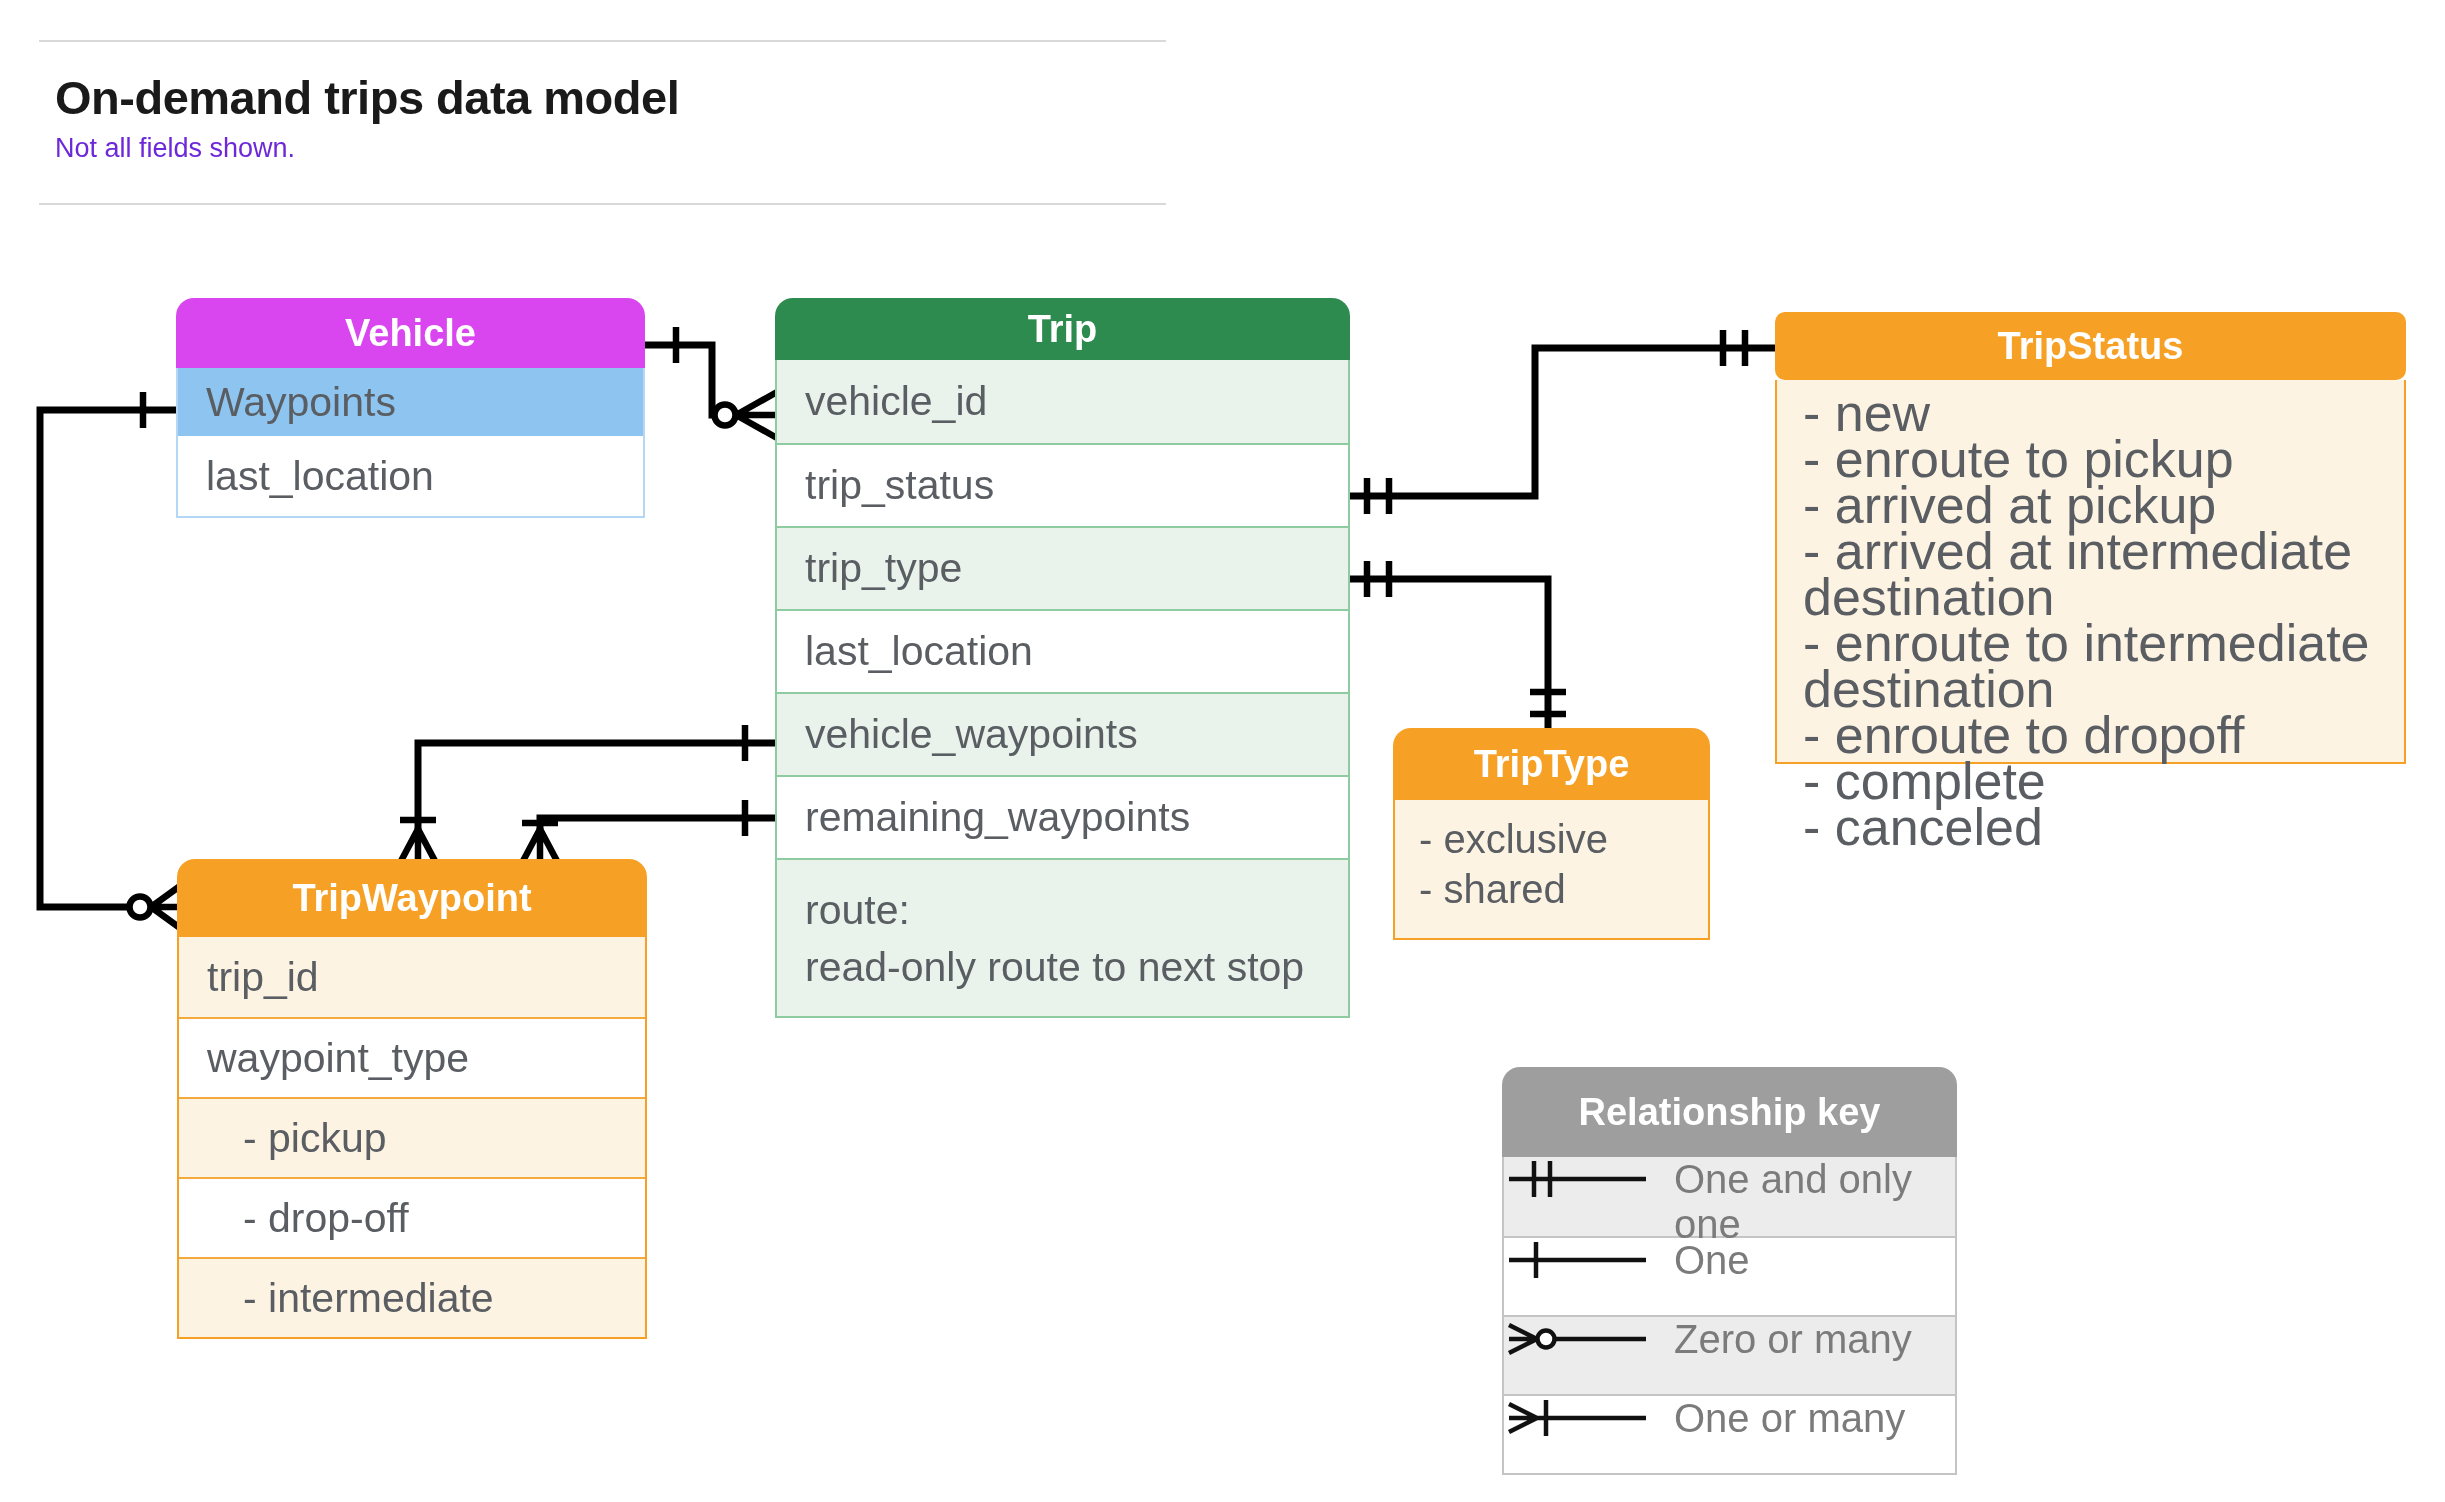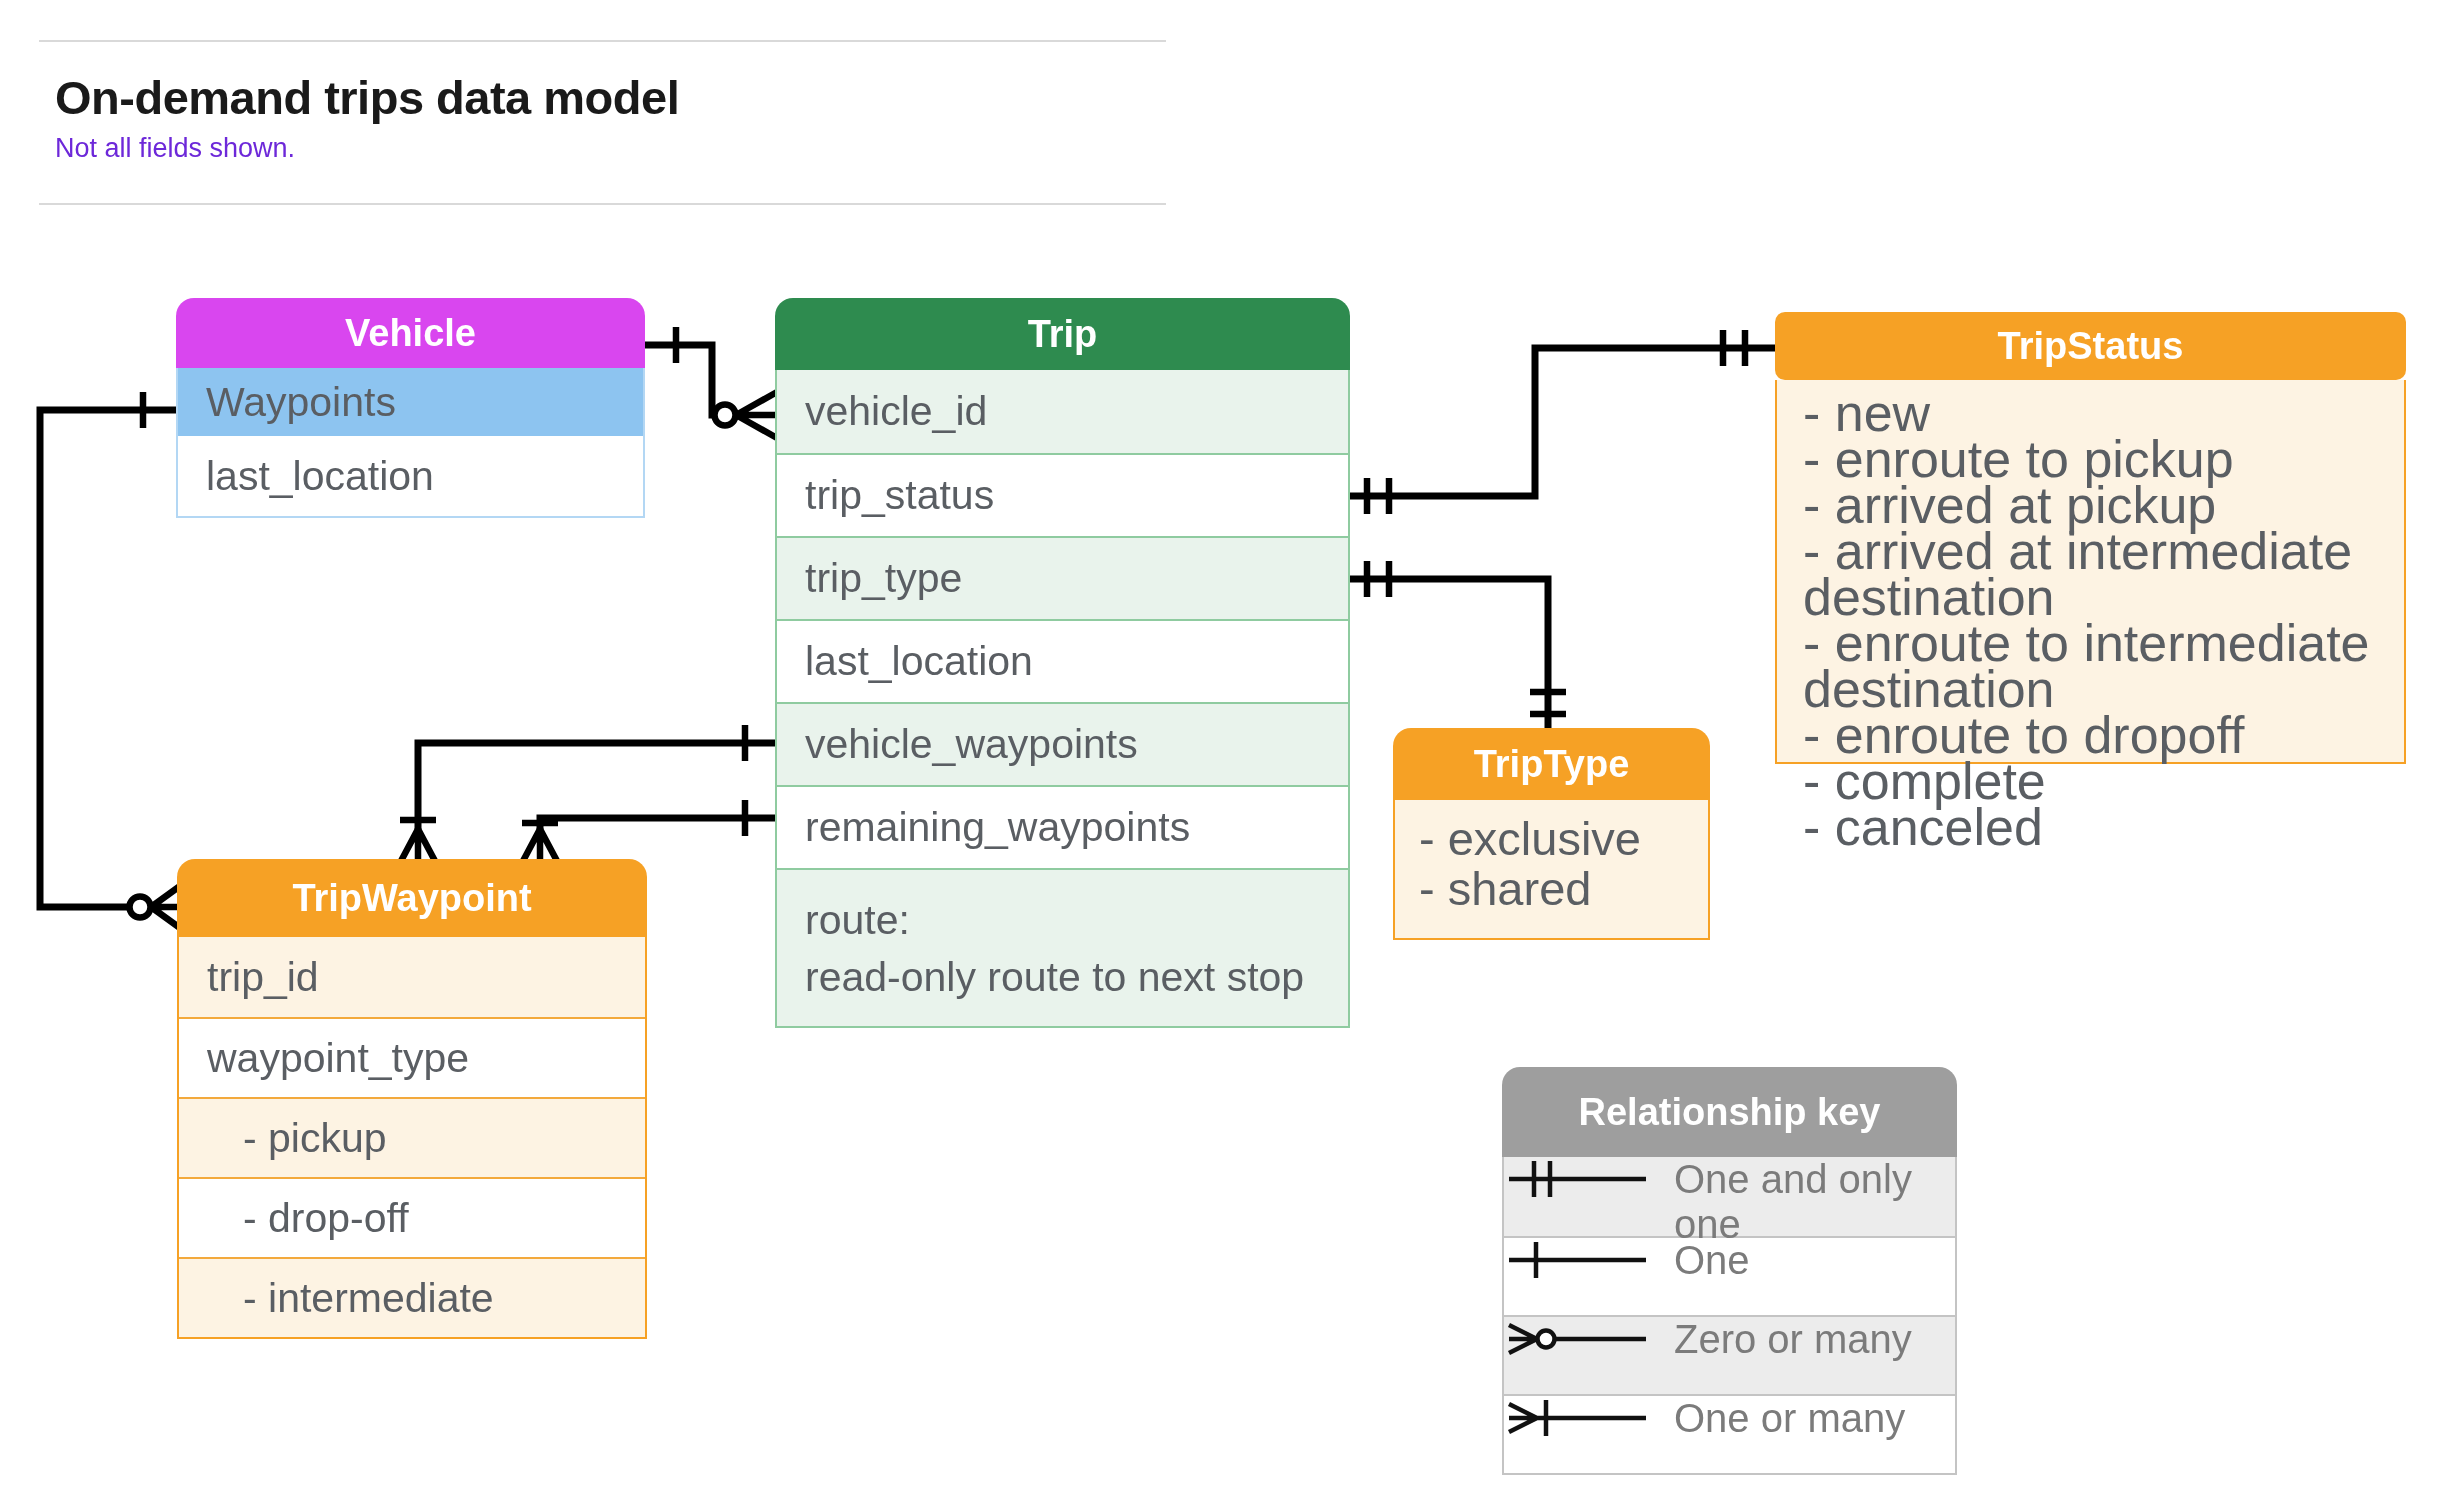--- a/index.html
+++ b/index.html
@@ -33,21 +33,21 @@
   
   #vehicle { left:176px; top:298px; width:469px; }
   #vehicle .tbl-header { height:70px; background:#d946ef; }
   #vehicle .tbl-body { border:2px solid #b3d7f4; border-top:none; }
   #vehicle .row { height:82px; }
   #vehicle .row:nth-child(1) { background:#8dc4f0; height:68px; }
   #vehicle .row:nth-child(2) { background:#ffffff; height:80px; }
 
   
   #trip { left:775px; top:298px; width:575px; }
-  #trip .tbl-header { height:72px; background:#2e8b4f; }
+  #trip .tbl-header { height:62px; background:#2e8b4f; }
   #trip .tbl-body { border:2px solid #8fcba0; border-top:none; }
   #trip .row { height:83px; border-top:2px solid #8fcba0; }
   #trip .row:first-child { border-top:none; }
   #trip .row:nth-child(odd) { background:#e9f3ec; }
   #trip .row:nth-child(even) { background:#ffffff; }
   #trip .row-route { display:block; height:158px; background:#e9f3ec; padding-top:22px; line-height:57px; }
 
   
   #tripstatus { left:1775px; top:312px; width:631px; }
   #tripstatus .tbl-header { height:68px; background:#f6a125;border-radius:10px; }
@@ -59,21 +59,21 @@
   #tripwaypoint .tbl-body { border:2px solid #f6a125; border-top:none; }
   #tripwaypoint .row { height:80px; border-top:2px solid #f3a93c; }
   #tripwaypoint .row:first-child { border-top:none; }
   #tripwaypoint .row:nth-child(odd) { background:#fdf3e3; }
   #tripwaypoint .row:nth-child(even) { background:#ffffff; }
   #tripwaypoint .row.sub { padding-left:64px; }
 
   
   #triptype { left:1393px; top:728px; width:317px; }
   #triptype .tbl-header { height:72px; background:#f6a125; }
-  #triptype .tbl-body { height:140px; background:#fdf3e3; border:2px solid #f6a125; border-top:none; padding:14px 0 8px 24px; font-size:47px; color:#5a5e63; line-height:50px; }
+  #triptype .tbl-body { height:140px; background:#fdf3e3; border:2px solid #f6a125; border-top:none; padding:14px 0 8px 24px; font-size:40px; color:#5a5e63; line-height:50px; }
 
   
   #legend { left:1502px; top:1067px; width:455px; z-index:10; position:absolute; }
   #legend .tbl-header { height:90px; background:#9e9e9e; border-radius:18px 18px 0 0;text-align:center; }
   #legend .tbl-body { border:2px solid #c4c4c4; border-top:none; }
   #legend .lrow { display:flex; align-items:flex-start; height:79px; border-top:2px solid #c4c4c4; box-sizing:border-box; }
   #legend .lrow:first-child { border-top:none; }
   #legend .lrow:nth-child(odd) { background:#ececec; }
   #legend .lrow:nth-child(even) { background:#ffffff; }
   .sym { width:150px; height:44px; flex:none; }

